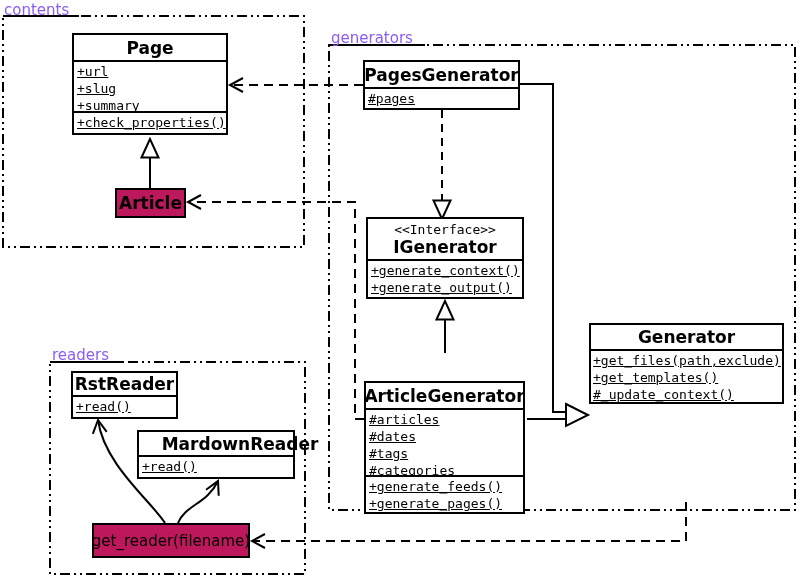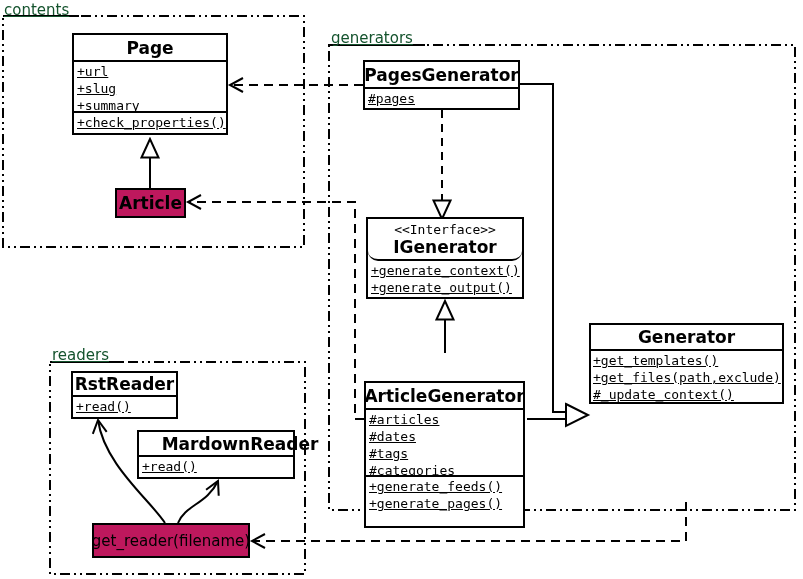--- a/index.html
+++ b/index.html
@@ -10,41 +10,40 @@
     height: 579px;
     background: #ffffff;
     font-family: "DejaVu Sans", sans-serif;
     color: #000;
     overflow: hidden;
   }
   #connector-layer { position: absolute; left: 0; top: 0; }
   .pkg-label {
     position: absolute;
     font: 15px "DejaVu Sans", sans-serif;
-    color: #14532d;
+    color: #8b5cf6;
     white-space: nowrap;
     background: transparent;
-    text-decoration: underline;
   }
   .uml-class {
     position: absolute;
     background: #fff;
     border: 2px solid #000;
   }
   .uml-title {
     border-bottom: 2px solid #000;
     font-family: "DejaVu Sans", sans-serif;
     font-weight: bold;
     font-size: 17px;
     display: flex;
     align-items: center;
     justify-content: center;
     white-space: nowrap;
   }
-  .uml-title.two-line { flex-direction: column; line-height: 20px; border-radius: 10px; }
+  .uml-title.two-line { flex-direction: column; line-height: 20px; }
   .uml-stereo {
     font-family: "DejaVu Sans Mono", monospace;
     font-weight: normal;
     font-size: 13px;
     line-height: 15px;
   }
   .uml-lines {
     font-family: "DejaVu Sans Mono", monospace;
     font-size: 13px;
     line-height: 17px;
@@ -149,31 +148,31 @@
   </div>
 
   <div class="uml-class" style="left:364px; top:353px; width:161px;margin-top:28px;">
     <div class="uml-title" style="height:27px;">ArticleGenerator</div>
     <div class="uml-lines sep" style="height:67px;">
       <div>#articles</div>
       <div>#dates</div>
       <div>#tags</div>
       <div>#categories</div>
     </div>
-    <div class="uml-lines" style="height:49px;">
+    <div class="uml-lines" style="height:35px;">
       <div>+generate_feeds()</div>
       <div>+generate_pages()</div>
     </div>
   </div>
 
   <div class="uml-class" style="left:589px; top:323px; width:195px;">
     <div class="uml-title" style="height:26px;">Generator</div>
     <div class="uml-lines" style="height:51px; padding-left:2px; padding-right:1px;">
+      <div>+get_files(path,exclude)</div>
       <div>+get_templates()</div>
-      <div>+get_files(path,exclude)</div>
       <div>#_update_context()</div>
     </div>
   </div>
 
   <div class="uml-class" style="left:71px; top:371px; width:107px;">
     <div class="uml-title" style="height:24px;">RstReader</div>
     <div class="uml-lines" style="height:20px;">
       <div>+read()</div>
     </div>
   </div>

